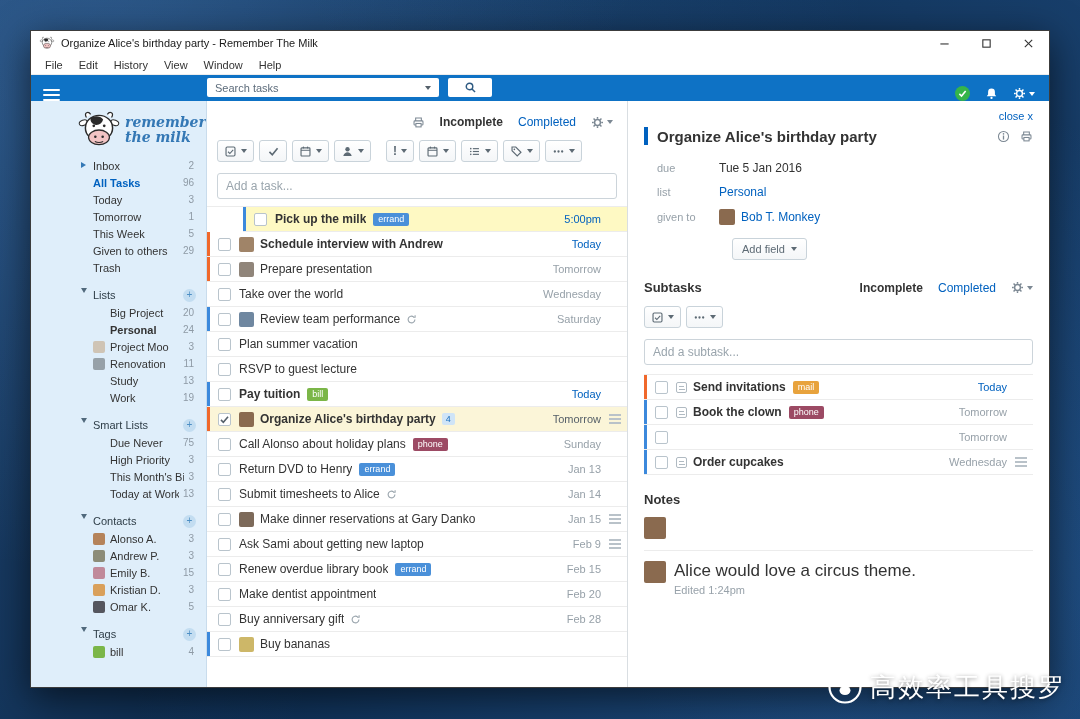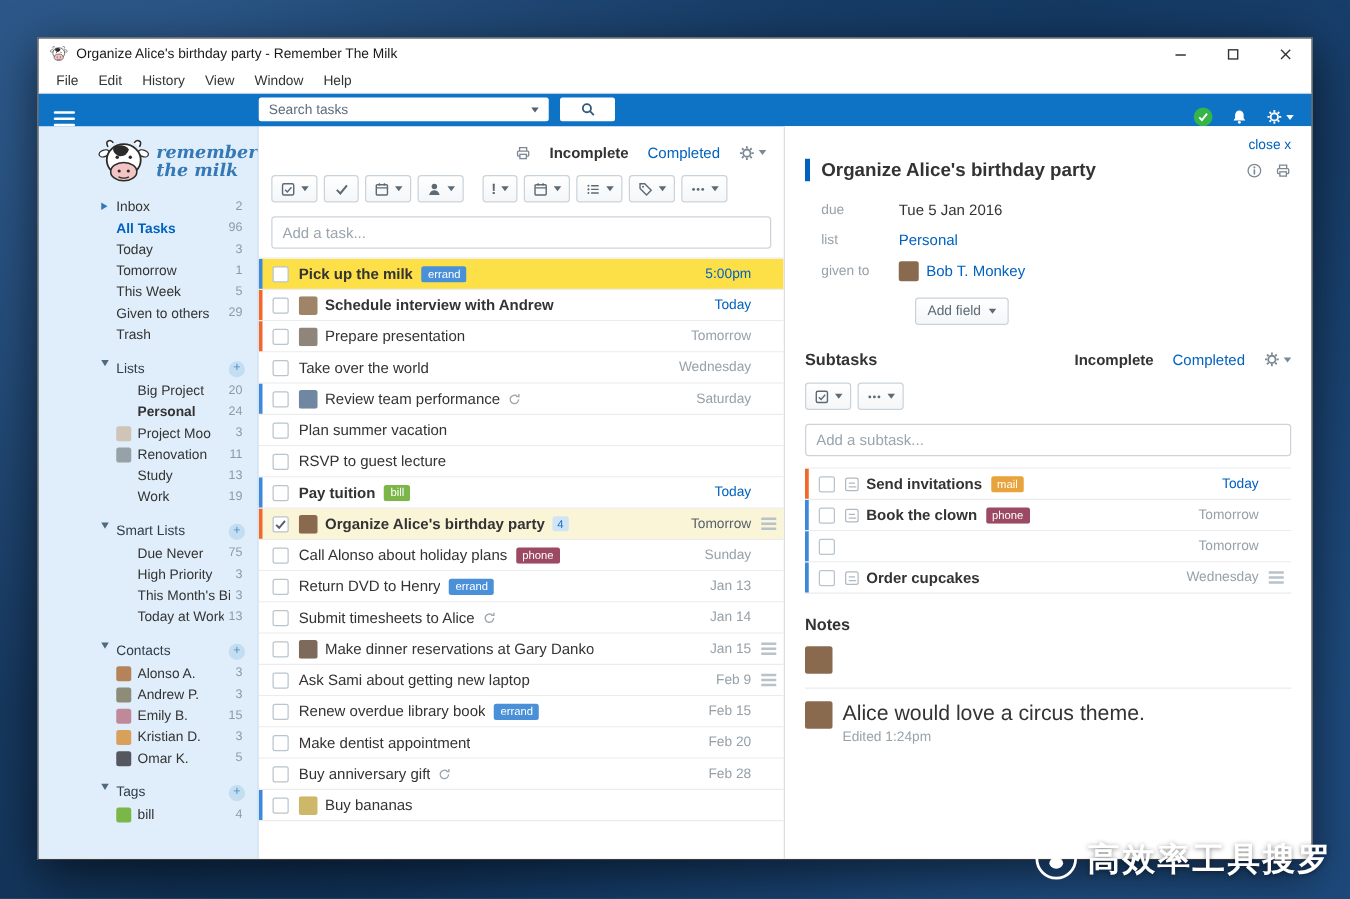--- a/index.html
+++ b/index.html
@@ -125,21 +125,21 @@
   .notes-head { margin-top:17px; }
   .note-add { display:flex; gap:8px; align-items:center; margin-top:10px; padding-bottom:11px; border-bottom:1px solid #ececec; }
   .nava { width:22px; height:22px; border-radius:2px; flex:0 0 22px; }
   .note-item { display:flex; gap:8px; margin-top:10px; }
   .note-text { color:#333; font-size:17px; }
   .note-meta { color:#98a2aa; font-size:11px; margin-top:3px; }
 
   
   .watermark { position:absolute; right:14px; bottom:14px; display:flex; align-items:center; gap:7px; color:#fff; z-index:5; }
   .wm-logo { width:36px; height:36px; }
-  .wm-text { font-size:26px; font-weight:bold; letter-spacing:2px; text-shadow:0 1px 4px rgba(0,0,0,.45); }
+  .wm-text { font-size:26px; font-weight:normal; letter-spacing:2px; text-shadow:0 1px 4px rgba(0,0,0,.45); }
 </style>
 </head>
 <body>
 
 <div class="desktop">
   <div class="window">
 
     <div class="titlebar">
       <span class="favicon">
         <svg viewBox="0 0 44 40">
@@ -483,21 +483,21 @@
                 <circle cx="8" cy="8" r="1.4" fill="currentColor"></circle>
                 <circle cx="12.5" cy="8" r="1.4" fill="currentColor"></circle>
               </svg>
               <span class="caret"></span>
             </button>
           </div>
         <div class="add-task">
           <input type="text" placeholder="Add a task..." style="">
         </div>
         <div class="task-rows">
-            <div class="task-row bold" style="background: #fde047;">
+            <div class="task-row bold" style="background: #fef9c3; margin-left: 36px;">
               <span class="prio" style="background: rgb(60, 137, 220);"></span>
               <span class="tcheck"></span>
               <span class="tmain">
                 <span class="ttitle">Pick up the milk</span>
                 <span class="badge" style="background: rgb(74, 144, 217);">errand</span>
               </span>
               <span class="due blue">5:00pm</span>
               <span class="drag">
                 <span></span>
                 <span></span>

